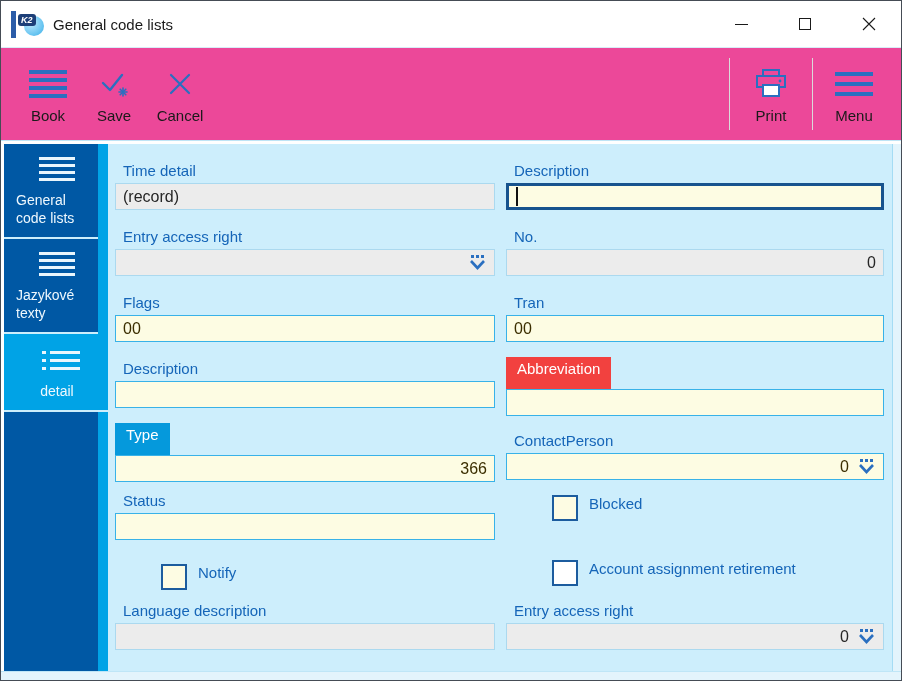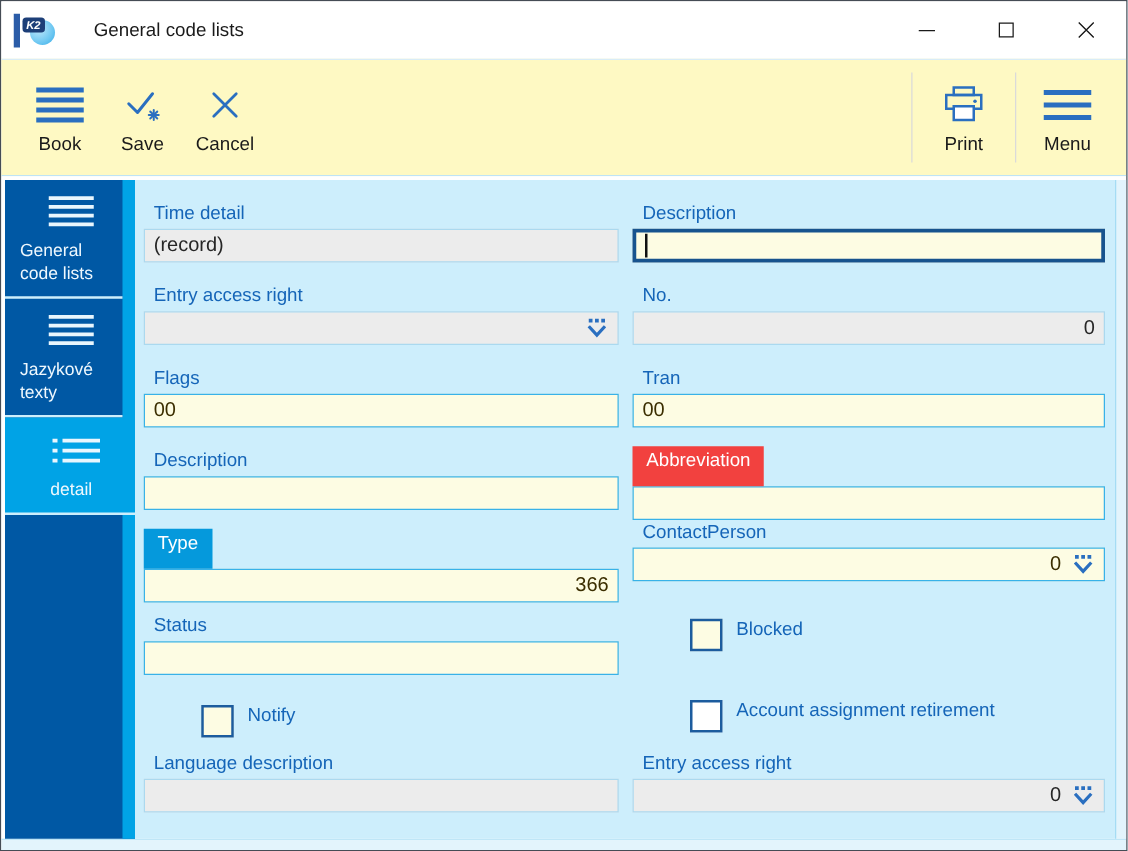--- a/index.html
+++ b/index.html
@@ -3,36 +3,36 @@
 <meta charset="utf-8">
 <style>
   * { margin:0; padding:0; box-sizing:border-box; }
   html,body { background:#9aa3ab; }
   body { font-family:"Liberation Sans", sans-serif; }
 
   .window{ width:902px; height:681px; background:#ffffff; border:1px solid #454c55;
            display:flex; flex-direction:column; overflow:hidden; }
 
   
-  .titlebar{ height:46px; background:#ffffff; display:flex; align-items:center; padding-left:10px; flex-shrink:0;gap:22px; }
+  .titlebar{ height:46px; background:#ffffff; display:flex; align-items:center; padding-left:10px; flex-shrink:0; }
   .app-icon{ display:flex; align-items:center; margin-right:9px; position:relative; }
   .app-icon .bar{ width:5px; height:27px; background:#2b5ca8; margin-right:2px; }
   .app-icon .badge{ width:26px; height:24px; position:relative; }
   .app-icon .swirl{ position:absolute; right:0; bottom:0; width:20px; height:20px; border-radius:50%;
                     background:radial-gradient(circle at 35% 35%, #bfe7fb 0%, #6fc8f2 60%, #34aae6 100%); }
   .app-icon .k2{ position:absolute; left:0; top:2px; background:#1d3f78; color:#fff; font-size:9px;
                  font-weight:bold; font-style:italic; padding:1px 3px; border-radius:3px; letter-spacing:0; }
   .title-text{ font-size:15px; color:#1a1a1a; }
   .win-controls{ margin-left:auto; display:flex; height:100%; }
   .win-btn{ width:64px; display:flex; align-items:center; justify-content:center; cursor:default; }
   .ic-min{ width:13px; height:1px; background:#1a1a1a; }
   .ic-max{ width:12px; height:12px; border:1px solid #1a1a1a; }
 
   
-  .toolbar{ height:94px; background:#fef9c3; border-top:1px solid #d8ecf7; border-bottom:1px solid #bfe4f5;
+  .toolbar{ height:94px; background:#ec4899; border-top:1px solid #d8ecf7; border-bottom:1px solid #bfe4f5;
             display:flex; align-items:center; padding:4px 14px; flex-shrink:0; }
   .tb-btn{ width:66px; height:78px; display:flex; flex-direction:column; align-items:center;
            justify-content:flex-start; padding-top:10px; cursor:default; }
   .tb-icon{ height:38px; display:flex; align-items:center; justify-content:center; }
   .tb-label{ font-size:15px; color:#1a1a1a; margin-top:4px; }
   .bars{ display:flex; flex-direction:column; gap:4px; }
   .bars .b{ width:38px; height:4px; background:#2a6fc0; }
   .bars.three{ gap:6px; }
   .tb-sep{ width:1px; height:72px; background:#dadada; margin:0 8px; }
   .tb-right{ margin-left:auto; display:flex; align-items:center; }
@@ -278,21 +278,21 @@
           <span></span>
         </div>
       </div>
 
       <div class="fgroup colL" style="top:279px;">
         <div><span class="chip chip-info">Type</span></div>
         <div class="f-input num w380" style="margin-top:0;">
           <span>366</span>
         </div>
       </div>
-      <div class="fgroup colR" style="top:272px;">
+      <div class="fgroup colR" style="top:287px;">
         <div class="f-label">ContactPerson</div>
         <div class="f-input num w378">
           <span>0</span>
           <svg class="dd-icon" width="19" height="17" viewBox="0 0 19 17">
             <rect x="3" y="1" width="3" height="3" fill="#2a6fc0"></rect>
               <rect x="8" y="1" width="3" height="3" fill="#2a6fc0"></rect>
               <rect x="13" y="1" width="3" height="3" fill="#2a6fc0"></rect>
             <path d="M3 7 L9.5 14 L16 7" stroke="#2a6fc0" stroke-width="2.6" fill="none"></path>
           </svg>
         </div>

